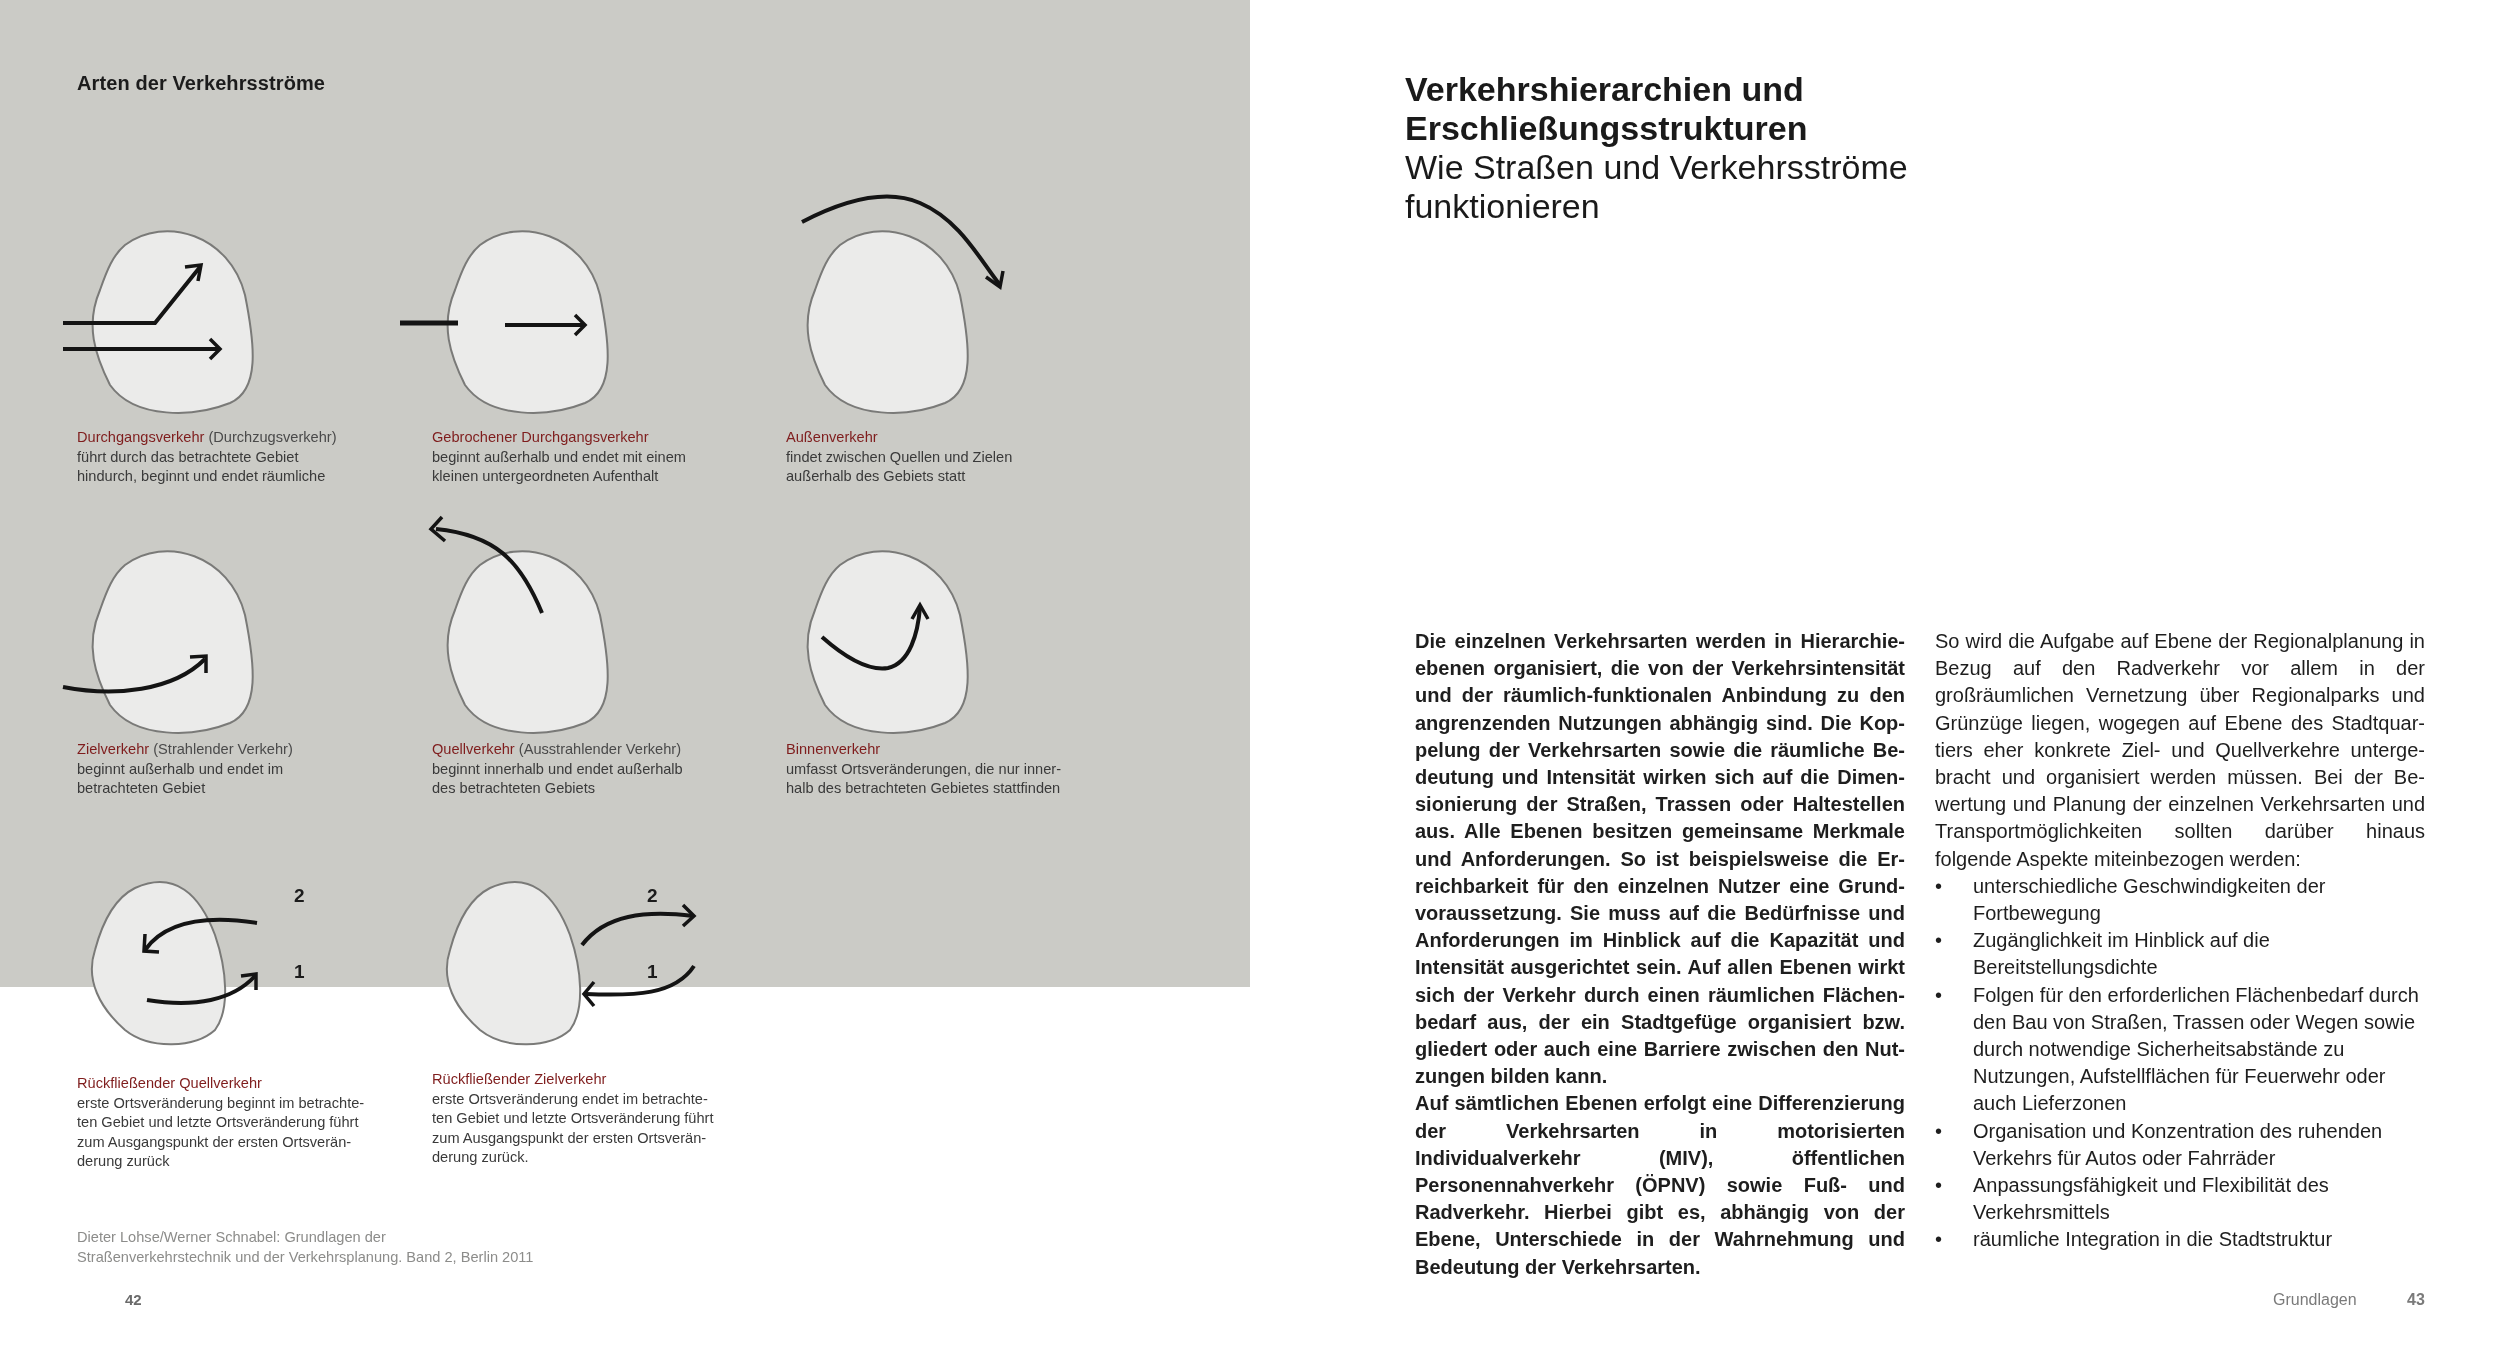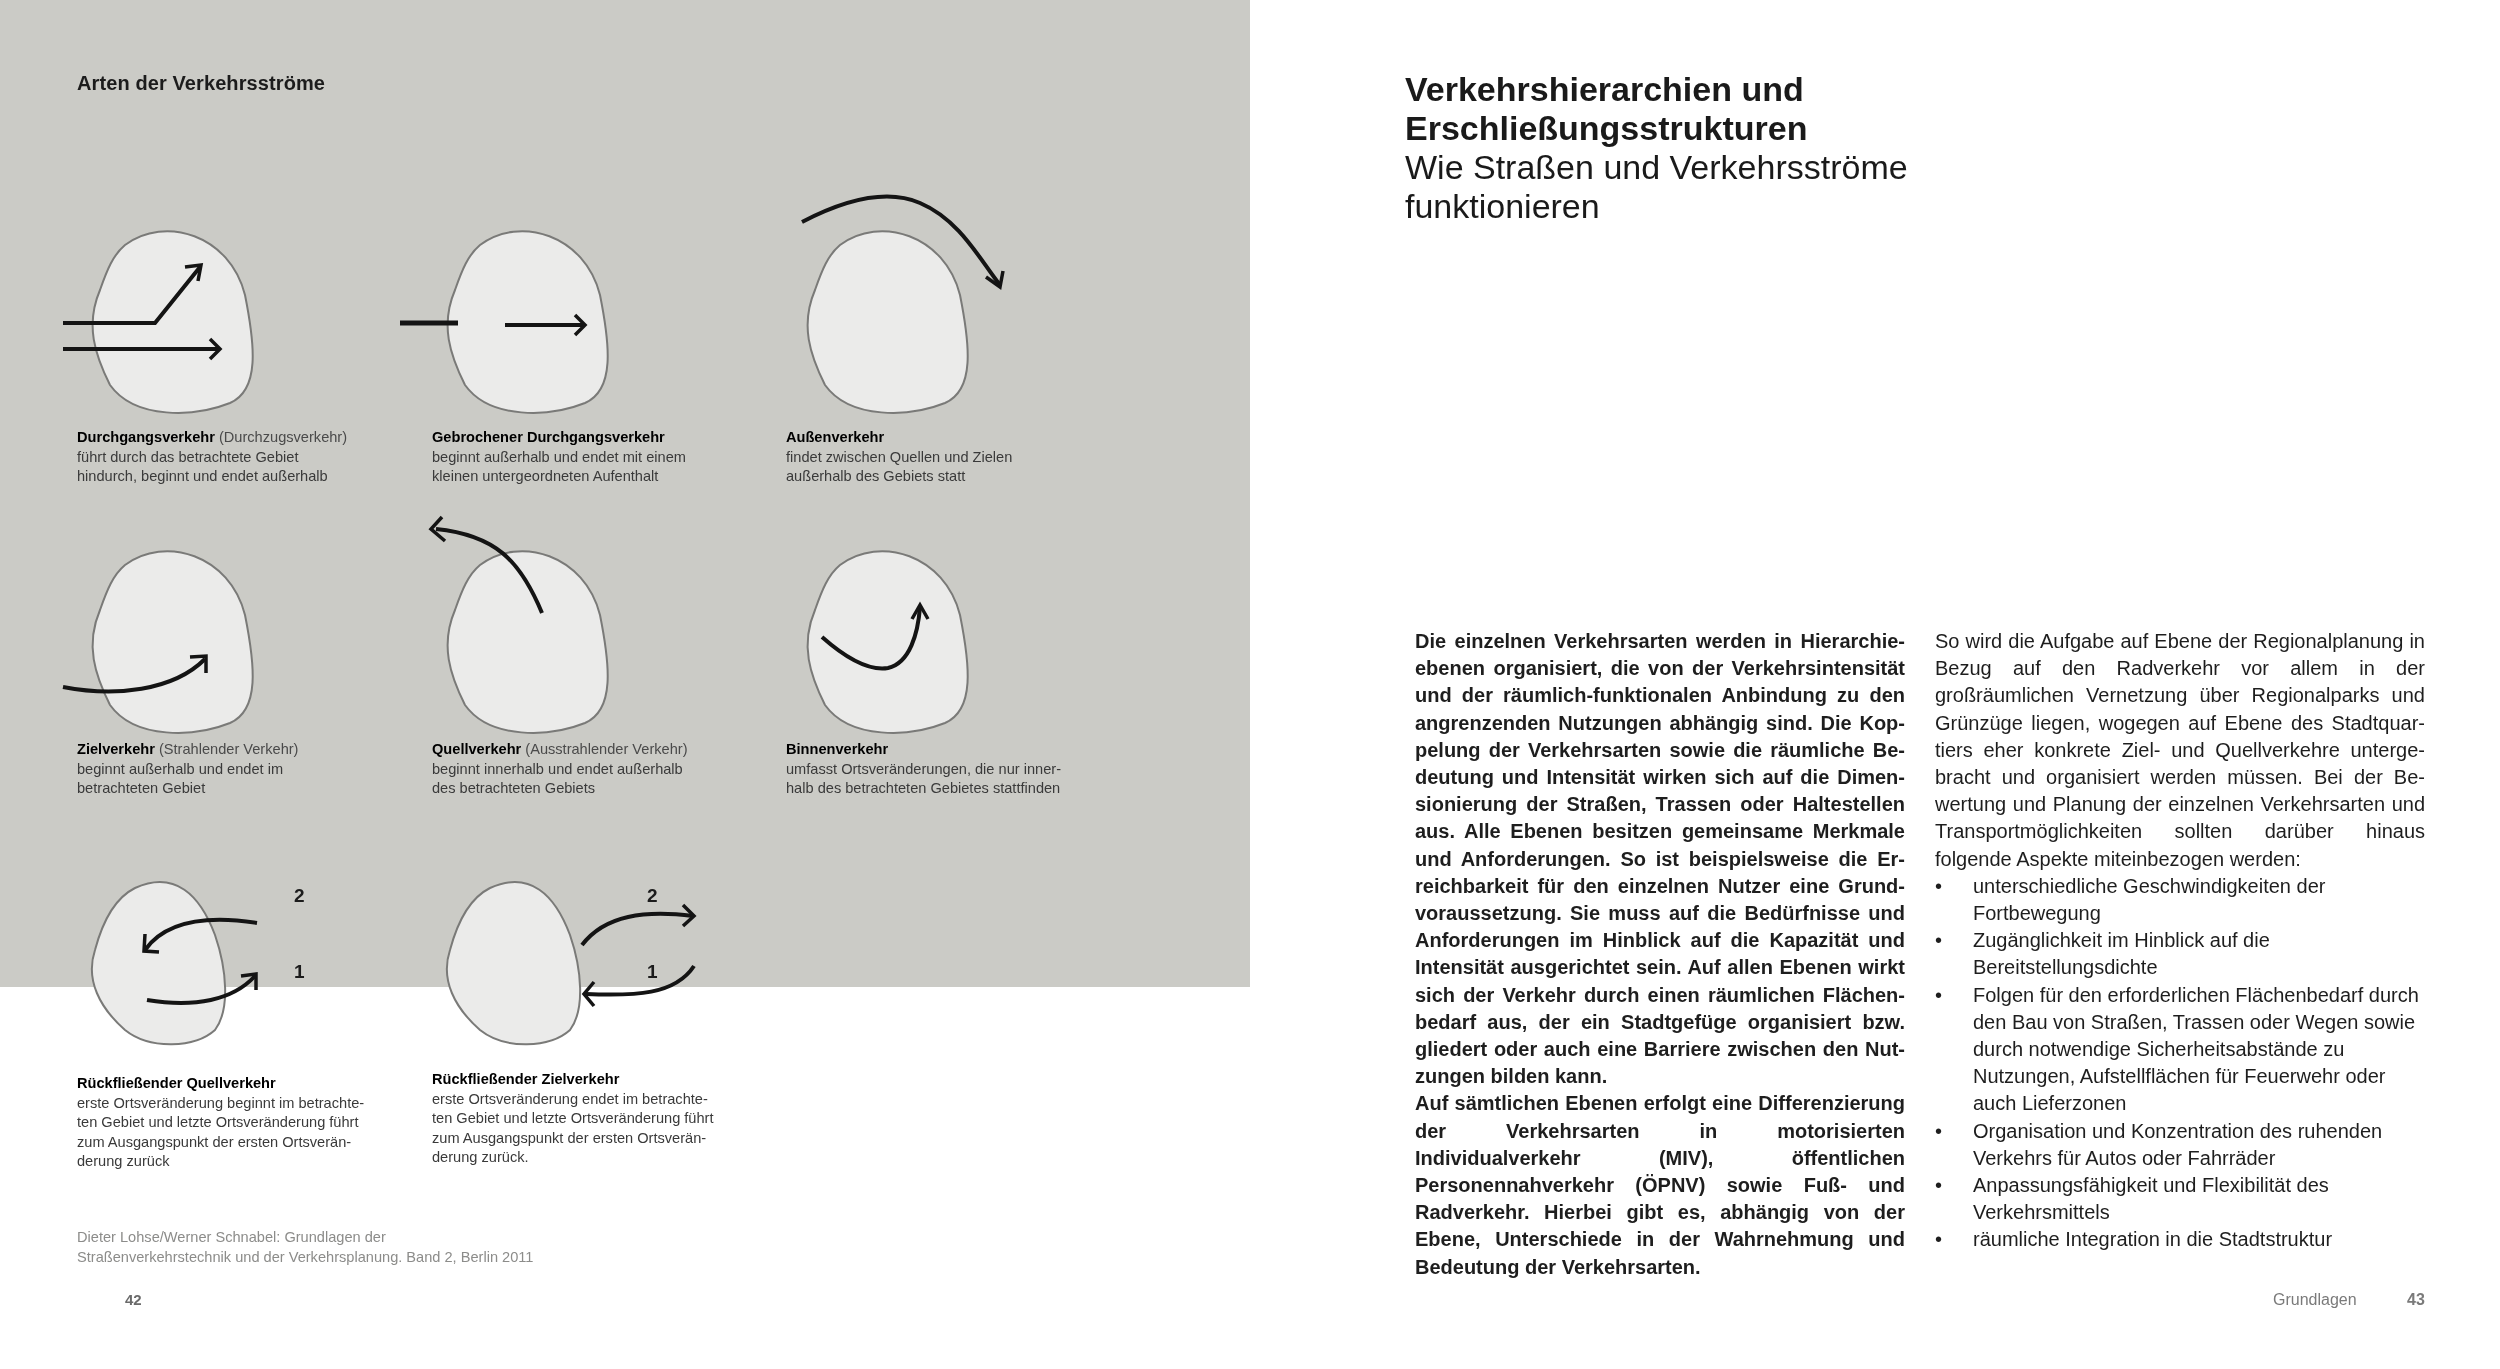--- a/index.html
+++ b/index.html
@@ -3,21 +3,21 @@
 <meta charset="utf-8">
 <style>
   html, body { margin: 0; padding: 0; }
   body { width: 2500px; height: 1369px; position: relative; overflow: hidden; background: #ffffff; font-family: "Liberation Sans", sans-serif; }
   .page-left { position: absolute; left: 0; top: 0; width: 1250px; height: 987px; background: #cbcbc6; }
   .page-right { position: absolute; left: 1250px; top: 0; width: 1498px; height: 1369px; background: #ffffff; }
   .section-title { position: absolute; left: 77px; top: 72px; font-size: 20px; font-weight: bold; color: #1c1c1c; letter-spacing: 0.1px; }
   .diagram { position: absolute; width: 360px; height: 220px; }
   .diagram svg { width: 100%; height: 100%; overflow: visible; }
   .caption { position: absolute; width: 340px; font-size: 14.6px; line-height: 19.5px; color: #3a3a3a; font-family: "Liberation Sans", sans-serif; }
-  .caption .term { font-weight: bold; color: #000000; }
+  .caption .term { font-weight: normal; color: #7f1d1d; }
   .caption .alias { color: #4a4a4a; }
   .caption .desc { display: block; }
   .footnote { position: absolute; left: 77px; top: 1228px; width: 600px; font-size: 14.6px; line-height: 19.5px; color: #8c8c8a; }
   .page-num-left { position: absolute; left: 77px; top: 1291px; font-size: 15px; font-weight: bold; color: #6a6a6a; margin-left: 48px; }
 
   .chapter-title { position: absolute; left: 155px; top: 70px; font-size: 34px; line-height: 39px; color: #1a1a1a; }
   .chapter-title .t1 { display: block; font-weight: bold; }
   .chapter-title .t2 { display: block; font-weight: normal; }
   .body-col { position: absolute; top: 628px; width: 490px; font-size: 20px; line-height: 27.2px; color: #1e1e1e; text-align: justify; hyphens: manual; }
   .body-col p { margin: 0; }
@@ -57,21 +57,21 @@
     <svg viewBox="0 0 360 220">
       <path d="M70,30 C110,0 175,20 190,80 C200,130 205,175 175,188 C140,202 80,205 55,170 C40,140 30,110 45,75 C52,55 58,40 70,30 Z" fill="#ebebea" stroke="#7a7a78" stroke-width="2"></path>
       <path d="M32,7 C80,-18 120,-25 150,-12 C190,5 210,45 230,70" fill="none" stroke="#141414" stroke-width="4"></path>
       <polyline points="216,62 230,72 233,56" fill="none" stroke="#141414" stroke-width="3.5"></polyline>
     </svg>
   </div>
 
   <div class="caption" style="left:77px;top:428px;">
     <span class="term">Durchgangsverkehr</span><span class="alias"> (Durchzugsverkehr)</span>
     <span class="desc">führt durch das betrachtete Gebiet</span>
-    <span class="desc">hindurch, beginnt und endet außerhalb</span>
+    <span class="desc">hindurch, beginnt und endet räumliche</span>
   </div>
   <div class="caption" style="left:432px;top:428px;">
     <span class="term">Gebrochener Durchgangsverkehr</span>
     <span class="desc">beginnt außerhalb und endet mit einem</span>
     <span class="desc">kleinen untergeordneten Aufenthalt</span>
   </div>
   <div class="caption" style="left:786px;top:428px;">
     <span class="term">Außenverkehr</span>
     <span class="desc">findet zwischen Quellen und Zielen</span>
     <span class="desc">außerhalb des Gebiets statt</span>

